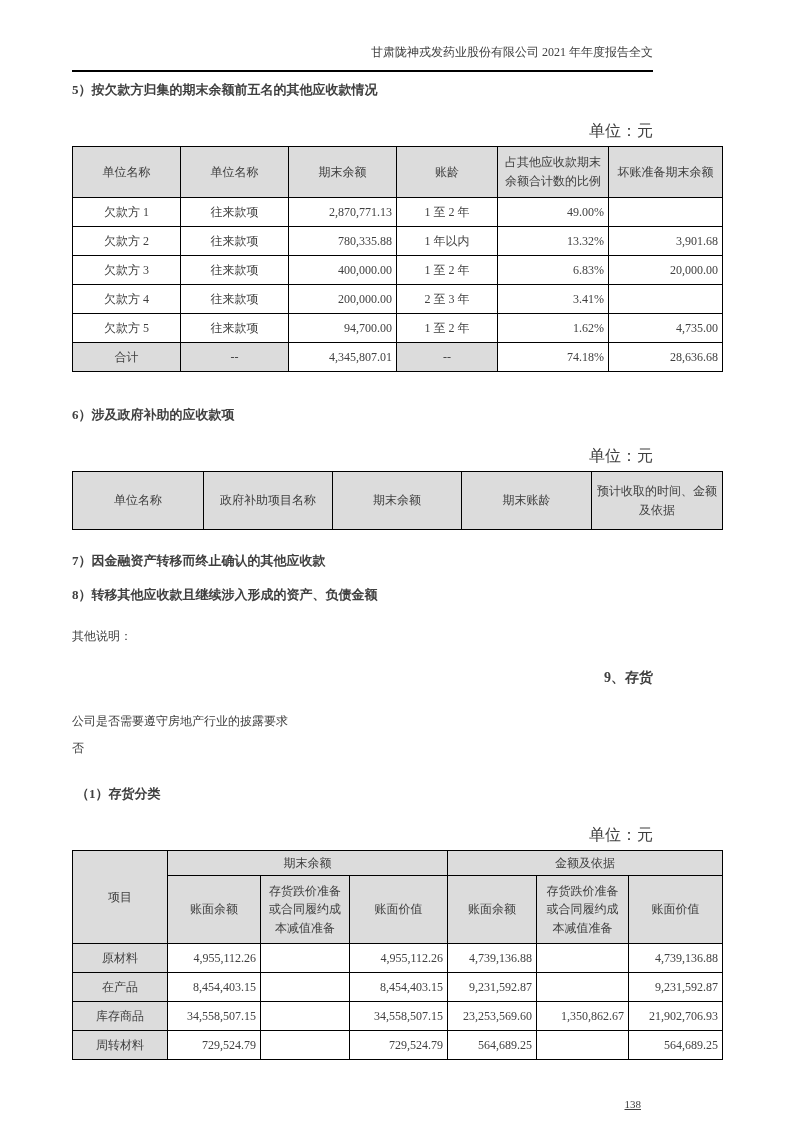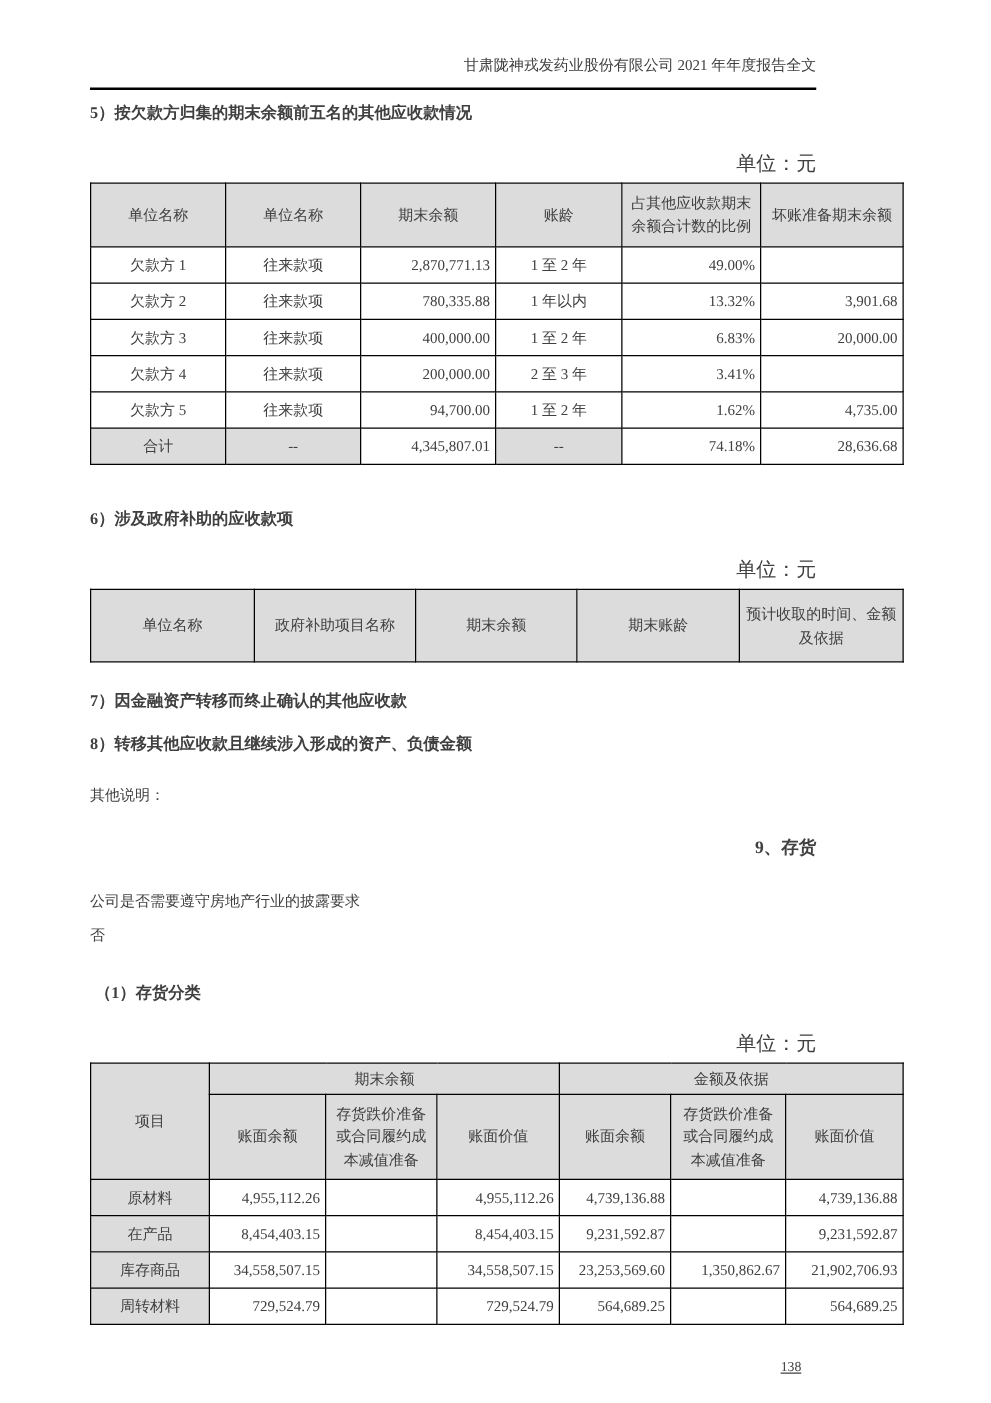--- a/index.html
+++ b/index.html
@@ -26,21 +26,21 @@
   .hd{background:#dcdcdc;text-align:center;}
   .gray{background:#dcdcdc;}
   .al{text-align:center;}
   .ar{text-align:right;}
   .ac{text-align:center;}
   .r50 td{height:48px;}
   .r27 td{height:26px;}
   .r57 td{height:55px;}
   .r25 td{height:22px;}
   .r67 td{height:65px;}
-  .footer{margin-top:28px;text-align:right;font-size:11px;padding-right:12px;text-decoration:underline;}
+  .footer{margin-top:38px;text-align:right;font-size:11px;padding-right:12px;text-decoration:underline;}
 </style>
 </head>
 <body>
 
 <div class="page">
 
   <div class="doc-header">
     <span class="ht">甘肃陇神戎发药业股份有限公司 2021 年年度报告全文</span>
   </div>
 

